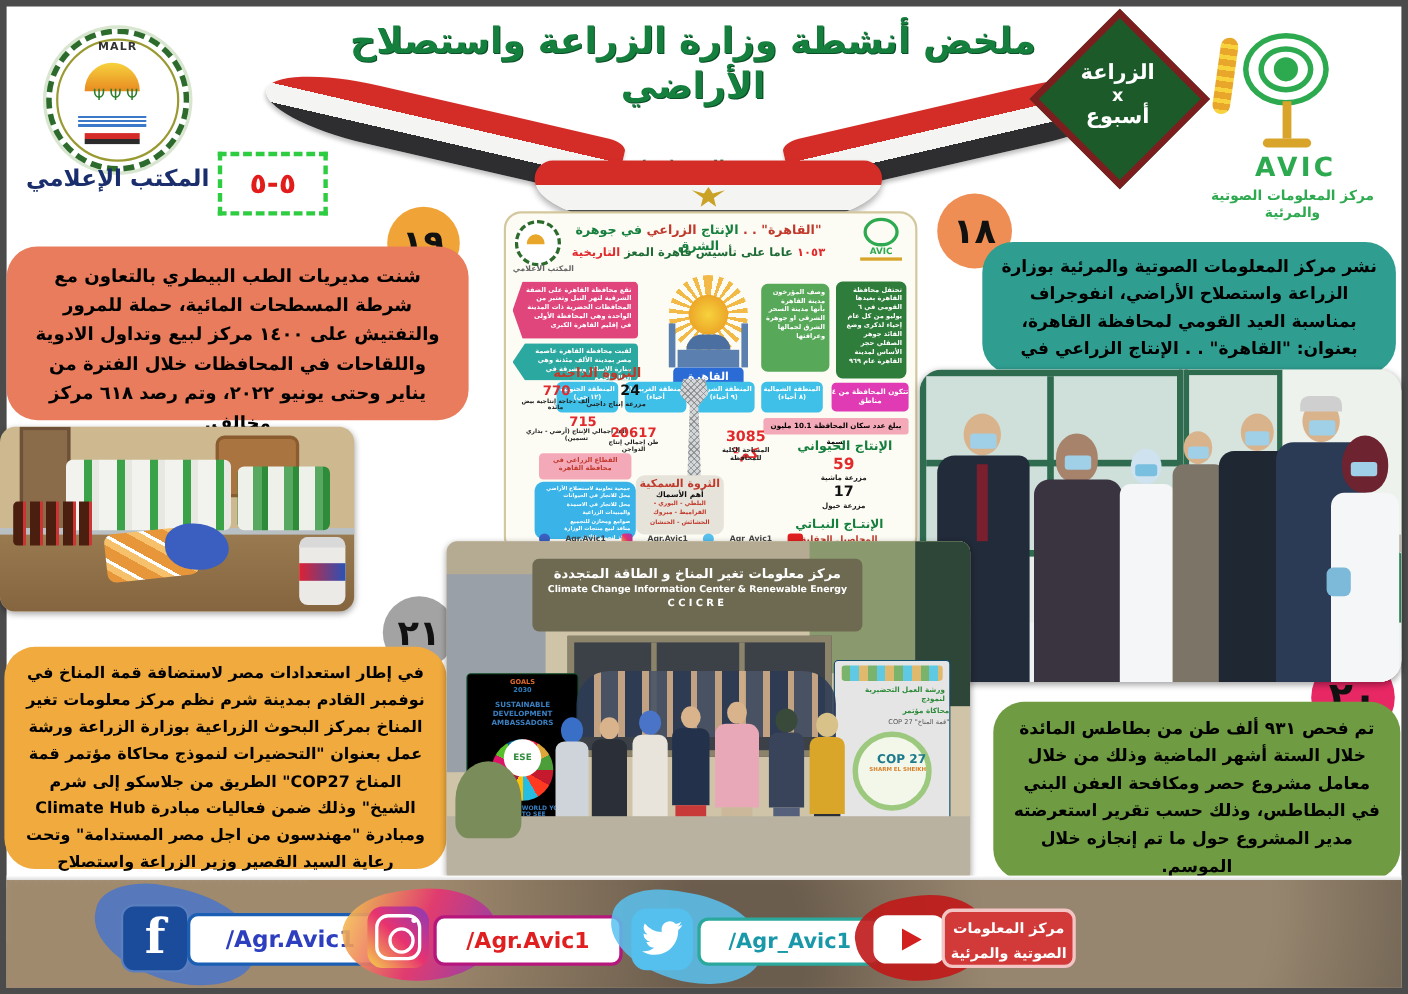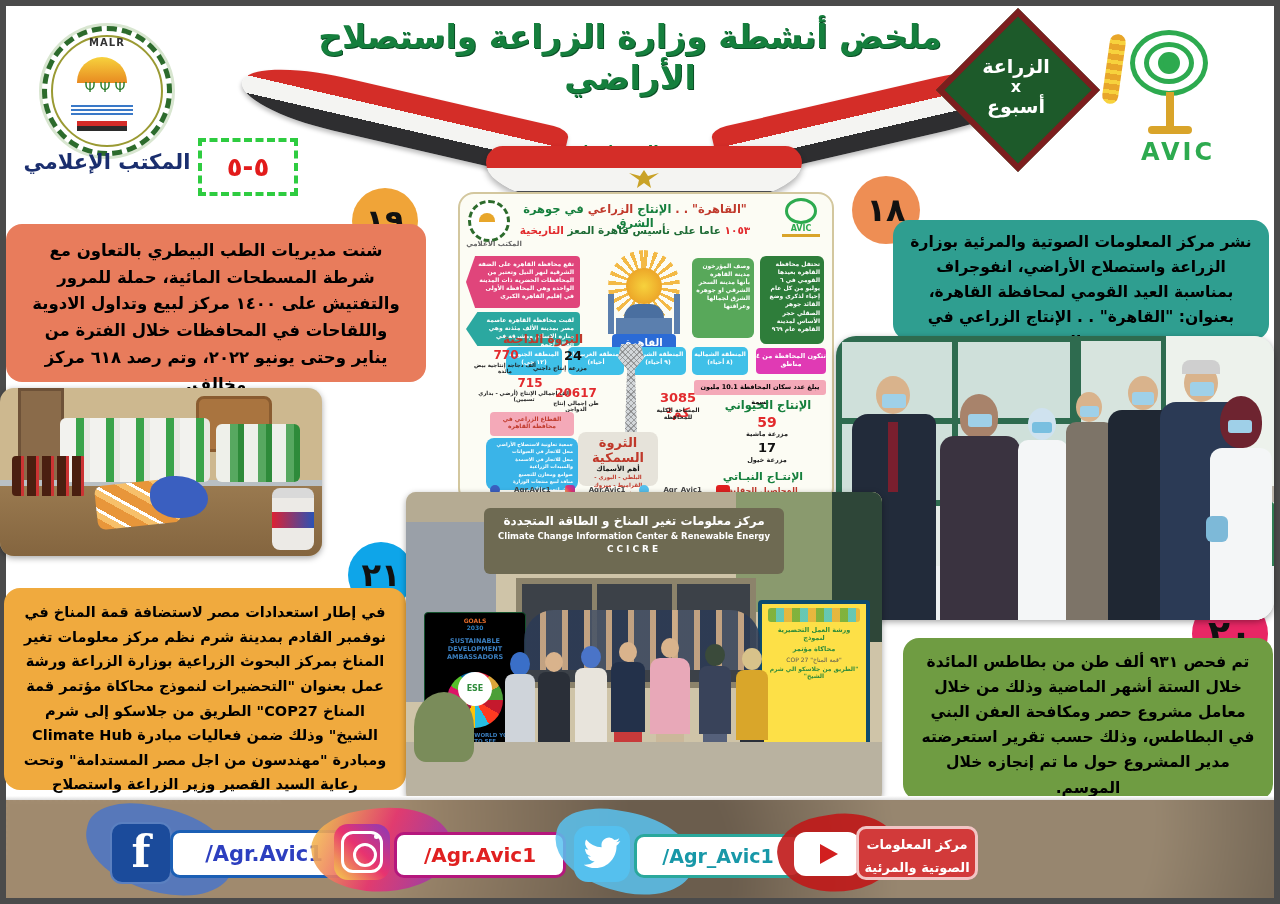--- a/index.html
+++ b/index.html
@@ -46,21 +46,21 @@
   .avic-rings{left:1130px;top:30px;width:78px;height:62px;}
   .avic-rings i{position:absolute;border:5px solid #2daa4f;border-radius:50%;}
   .avic-name{left:1118px;top:138px;width:120px;text-align:center;color:#2daa4f;font-size:24px;font-weight:bold;letter-spacing:3px;}
   .avic-sub{left:1080px;top:170px;width:190px;text-align:center;color:#2daa4f;font-size:12.5px;font-weight:bold;}
   .goblet{left:1148px;top:92px;width:44px;height:46px;}
   .wheat{left:1106px;top:34px;width:16px;height:70px;background:
       repeating-linear-gradient(180deg,#e8a62a 0 6px,#f7d23d 6px 10px);border-radius:8px;transform:rotate(8deg);}
   
   .numc{border-radius:50%;text-align:center;font-weight:bold;color:#111;}
   
-  .tblock{border-radius:16px;color:#000;font-weight:bold;text-align:center;padding:14px 18px;
+  .tblock{border-radius:28px;color:#000;font-weight:bold;text-align:center;padding:14px 18px;
       box-sizing:border-box;line-height:1.62;}
   
   .photo{border-radius:14px;overflow:hidden;box-shadow:0 2px 6px rgba(0,0,0,.35);}
   .fig{position:absolute;}
   .head{position:absolute;border-radius:50%;background:#d9b38c;}
   
   #poster{left:458px;top:192px;width:372px;height:308px;background:#fcfcf4;border:2px solid #d3c79e;
       border-radius:16px;font-weight:bold;}
   #poster .tiny{font-size:6px;line-height:1.35;color:#fff;font-weight:bold;}
   .cyanbox{position:absolute;width:56px;height:28px;background:#3fc0e8;border-radius:5px;color:#fff;
@@ -119,24 +119,25 @@
   <div class="abs avic-rings">
     <i style="left:0;top:0;width:68px;height:56px;border-color:#2daa4f"></i>
     <i style="left:14px;top:12px;width:40px;height:32px;"></i>
     <i style="left:28px;top:22px;width:12px;height:12px;background:#2daa4f;border-color:#2daa4f"></i>
   </div>
   <div class="abs goblet">
     <div style="position:absolute;left:18px;top:0;width:8px;height:34px;background:#d9a42a"></div>
     <div style="position:absolute;left:0;top:34px;width:44px;height:8px;background:#d9a42a;border-radius:4px"></div>
   </div>
   <div class="abs avic-name">AVIC</div>
+  <div class="abs avic-sub ar">مركز المعلومات الصوتية والمرئية</div>
 
   <div class="abs numc" style="left:352px;top:188px;width:66px;height:66px;background:#f0a438;font-size:32px;line-height:66px;">١٩</div>
   <div class="abs numc" style="left:852px;top:176px;width:68px;height:68px;background:#ee8e54;font-size:32px;line-height:68px;">١٨</div>
-  <div class="abs numc" style="left:348px;top:542px;width:66px;height:66px;background:#0ea5e9;font-size:32px;line-height:66px;">٢١</div>
+  <div class="abs numc" style="left:348px;top:542px;width:66px;height:66px;background:#a3a3a3;font-size:32px;line-height:66px;">٢١</div>
   <div class="abs numc" style="left:1192px;top:596px;width:76px;height:76px;background:#e82765;font-size:36px;line-height:76px;">٢٠</div>
 
   <div class="abs tblock ar" style="left:6px;top:224px;width:420px;height:158px;background:#e87c5c;font-size:16.5px;">شنت مديريات الطب البيطري بالتعاون مع شرطة المسطحات المائية، حملة للمرور والتفتيش على ١٤٠٠ مركز لبيع وتداول الادوية واللقاحات في المحافظات خلال الفترة من يناير وحتى يونيو ٢٠٢٢، وتم رصد ٦١٨ مركز مخالف.</div>
   <div class="abs tblock ar" style="left:893px;top:220px;width:376px;height:120px;background:#2f9e90;font-size:15.5px;padding:10px 16px;">نشر مركز المعلومات الصوتية والمرئية بوزارة الزراعة واستصلاح الأراضي، انفوجراف بمناسبة العيد القومي لمحافظة القاهرة، بعنوان: "القاهرة" . . الإنتاج الزراعي في جوهره الشرق.</div>
   <div class="abs tblock ar" style="left:4px;top:588px;width:402px;height:202px;background:#f0aa3e;font-size:14.5px;padding:12px 14px;line-height:1.7;">في إطار استعدادات مصر لاستضافة قمة المناخ في نوفمبر القادم بمدينة شرم نظم مركز معلومات تغير المناخ بمركز البحوث الزراعية بوزارة الزراعة ورشة عمل بعنوان "التحضيرات لنموذج محاكاة مؤتمر قمة المناخ COP27" الطريق من جلاسكو إلى شرم الشيخ" وذلك ضمن فعاليات مبادرة Climate Hub ومبادرة "مهندسون من اجل مصر المستدامة" وتحت رعاية السيد القصير وزير الزراعة واستصلاح الأراضي.</div>
   <div class="abs tblock ar" style="left:903px;top:638px;width:370px;height:162px;background:#6f9c42;font-size:15.5px;padding:12px 16px;">تم فحص ٩٣١ ألف طن من بطاطس المائدة خلال الستة أشهر الماضية وذلك من خلال معامل مشروع حصر ومكافحة العفن البني في البطاطس، وذلك حسب تقرير استعرضته مدير المشروع حول ما تم إنجازه خلال الموسم.</div>
 
   <div class="abs photo" style="left:0px;top:388px;width:322px;height:168px;background:#cdb88f;">
     <div class="abs" style="left:18px;top:0;width:40px;height:120px;background:#8a6b4a;border:3px solid #6e5238"></div>
     <div class="abs" style="left:196px;top:8px;width:70px;height:50px;background:#a9743f;border-radius:8px 8px 0 0;border:3px solid #8a5c30"></div>
@@ -227,21 +228,21 @@
     <div class="abs" style="left:46px;top:182px;width:48px;text-align:center;color:#e22a2d;font-size:12px">715</div>
     <div class="abs ar" style="left:16px;top:196px;width:96px;text-align:center;font-size:5.5px;color:#222">ألف إجمالي الإنتاج (أرضي - بداري تسمين)</div>
     <div class="abs" style="left:84px;top:192px;width:64px;text-align:center;color:#e22a2d;font-size:12px">20617</div>
     <div class="abs ar" style="left:84px;top:206px;width:64px;text-align:center;font-size:5.5px;color:#222">طن إجمالي إنتاج الدواجن</div>
 
     <div class="abs ar" style="left:240px;top:220px;width:124px;color:#157f3d;font-size:11px;text-align:center;top:276px;left:244px;width:118px">الإنتـاج النبـاتي</div>
     <div class="abs ar" style="left:250px;top:240px;width:106px;color:#c0392b;font-size:8px;text-align:center;top:292px">المحاصيل الحقلية</div>
     <div class="abs ar" style="left:240px;top:254px;width:124px;font-size:5.5px;color:#333;text-align:center;top:302px">الذرة ، البرسيم ، القمح ، الشعير ، القصب</div>
 
     <div class="abs ar" style="left:118px;top:238px;width:80px;height:54px;background:#e6e3da;border-radius:8px;text-align:center;padding:3px;box-sizing:border-box">
-      <div style="color:#c0392b;font-size:13px">الثروة السمكية</div>
+      <div style="color:#c0392b;font-size:10px">الثروة السمكية</div>
       <div style="color:#111;font-size:7px">أهم الأسماك</div>
       <div style="color:#c0392b;font-size:5.5px;line-height:1.5">البلطي - البوري - القراميط - مبروك الحشائش - الحنشان</div>
     </div>
 
     <div class="abs ar" style="left:30px;top:218px;width:84px;height:24px;background:#f4a9b8;border-radius:4px;font-size:6px;color:#c0392b;text-align:center;padding-top:3px;box-sizing:border-box">القطاع الزراعي في محافظة القاهرة</div>
     <div class="abs" style="left:26px;top:244px;width:92px;height:52px;background:#3ab4e8;border-radius:8px;padding:3px 5px;box-sizing:border-box">
       <div class="ar" style="font-size:4.8px;color:#fff;line-height:1.55">جمعية تعاونية لاستصلاح الأراضي</div>
       <div class="ar" style="font-size:4.8px;color:#fff;line-height:1.55">محل للاتجار في الحيوانات</div>
       <div class="ar" style="font-size:4.8px;color:#fff;line-height:1.55">محل للاتجار في الاسمدة والمبيدات الزراعية</div>
       <div class="ar" style="font-size:4.8px;color:#fff;line-height:1.55">صوامع ومخازن للتجميع</div>
@@ -333,25 +334,29 @@
       <div style="font-size:6px;color:#e06a2a;font-weight:bold;margin-top:4px">GOALS</div>
       <div style="font-size:6px;color:#2a7fc0;font-weight:bold">2030</div>
       <div style="font-size:6.5px;color:#3a7fc0;font-weight:bold;margin:6px 4px">SUSTAINABLE DEVELOPMENT AMBASSADORS</div>
       <div style="width:56px;height:56px;margin:4px auto;border-radius:50%;
         background:conic-gradient(#e5243b 0 30deg,#dda63a 30deg 60deg,#4c9f38 60deg 90deg,#c5192d 90deg 120deg,#ff3a21 120deg 150deg,#26bde2 150deg 180deg,#fcc30b 180deg 210deg,#a21942 210deg 240deg,#fd6925 240deg 270deg,#dd1367 270deg 300deg,#56c02b 300deg 330deg,#00689d 330deg 360deg)">
         <div style="width:34px;height:34px;border-radius:50%;background:#fff;margin:11px auto;line-height:34px;font-size:8px;color:#2e8b3a;font-weight:bold">ESE</div>
       </div>
       <div style="font-size:5.5px;color:#3a7fc0;font-weight:bold;margin:4px 6px">SHAPE THE WORLD YOU WANT TO SEE</div>
     </div>
 
-    <div class="abs" style="left:352px;top:108px;width:104px;height:194px;background:#fde047;border:4px solid #0c4a6e;border-radius:4px;text-align:center">
+    <div class="abs" style="left:352px;top:108px;width:104px;height:194px;background:#e5e5e5;border:1px solid #0c4a6e;border-radius:4px;text-align:right">
       <div style="height:14px;margin:4px 6px;background:repeating-linear-gradient(90deg,#4c9f38 0 8px,#26bde2 8px 16px,#dda63a 16px 24px);border-radius:3px;opacity:.7"></div>
       <div class="ar" style="font-size:6.5px;color:#2e8b3a;font-weight:bold;margin:3px 4px">ورشة العمل التحضيرية لنموذج</div>
       <div class="ar" style="font-size:6.5px;color:#2e8b3a;font-weight:bold">محاكاة مؤتمر</div>
       <div class="ar" style="font-size:6px;color:#555;margin-top:3px">"قمة المناخ" COP 27</div>
+      <div style="width:62px;height:62px;margin:5px auto;border-radius:50%;border:5px solid #9cc97e;background:#f2f7ea">
+        <div style="font-size:11px;color:#1d7a8c;font-weight:bold;margin-top:14px">COP 27</div>
+        <div style="font-size:5px;color:#d9822b;font-weight:bold">SHARM EL SHEIKH</div>
+      </div>
       <div class="ar" style="font-size:6px;color:#2e8b3a;font-weight:bold;margin:2px 4px">"الطريق من جلاسكو الي شرم الشيخ"</div>
     </div>
 
     <div class="abs" style="left:118px;top:118px;width:236px;height:60px;
       background:repeating-linear-gradient(90deg,#2b3a55 0 16px,#d9b38c 16px 22px,#4a5568 22px 38px,#d9b38c 38px 44px);border-radius:30px 30px 0 0;opacity:.85"></div>
     <div class="fig" style="left:128px;top:160px;width:40px;height:130px">
         <span class="head" style="left:11px;top:0;width:18px;height:20px"></span>
         <span style="position:absolute;left:4px;top:20px;width:32px;height:108px;background:#2a2f38;border-radius:8px 8px 0 0"></span>
       </div>
     <div class="fig" style="left:165px;top:154px;width:40px;height:136px">

